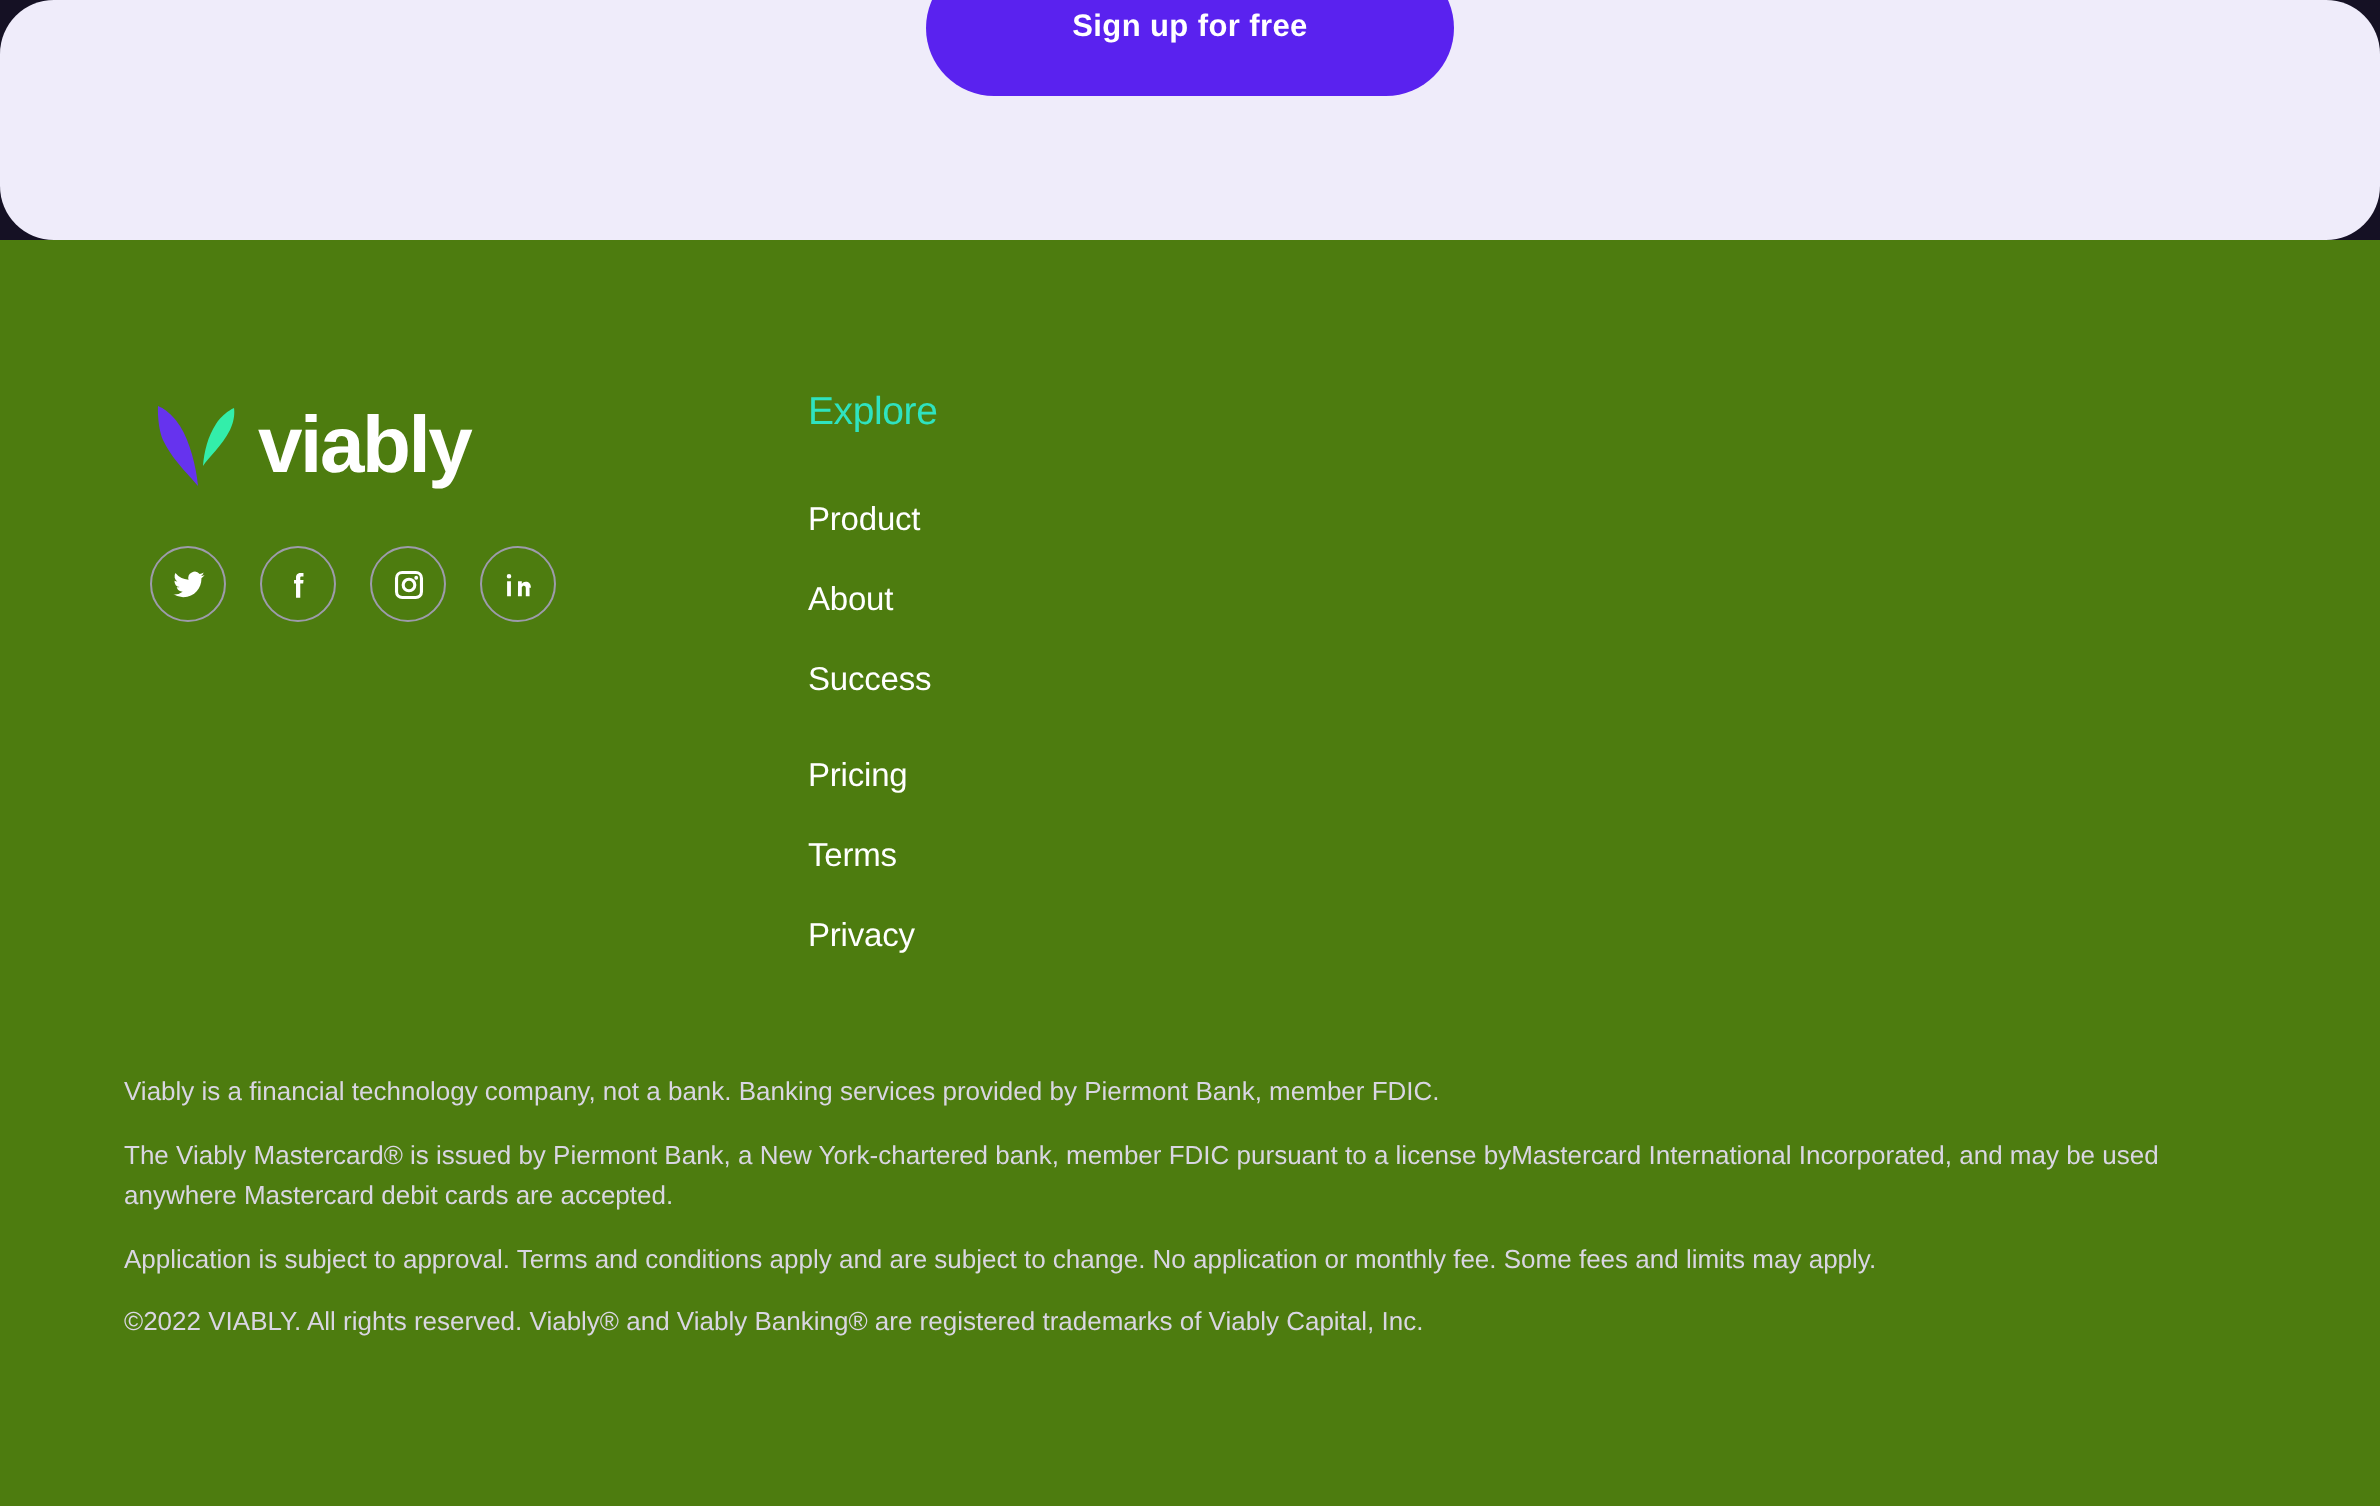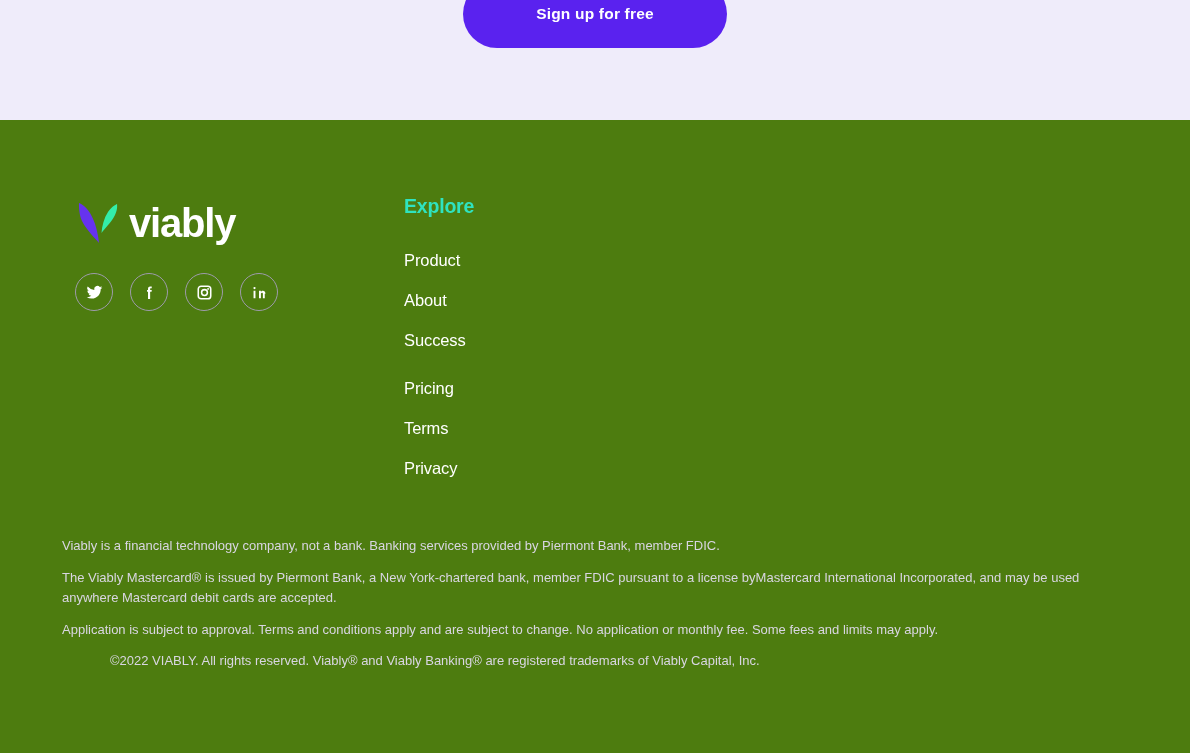--- a/index.html
+++ b/index.html
@@ -7,20 +7,21 @@
   html,body { width:1190px; height:753px; overflow:hidden; }
   body {
     font-family:"Liberation Sans", sans-serif;
     background:#151124;
   }
 
   
   .top-band {
     position:absolute; left:0; top:0; width:1190px; height:120px;
     background:#efecfa;
+    border-radius:27px;
   }
   .signup-btn {
     position:absolute; left:463px; top:-20px;
     width:264px; height:68px;
     background:#5a22ef;
     border:none; border-radius:34px;
     color:#ffffff;
     font-family:"Liberation Sans", sans-serif;
     font-size:15.5px; font-weight:bold;
     letter-spacing:.2px;
@@ -55,21 +56,21 @@
   }
   .social svg { display:block; }
 
   
   .col { position:absolute; top:75px; }
   .col-explore { left:404px; width:200px; }
   .col-office  { left:611px; width:250px; }
   .col-convo   { left:884px; width:280px; }
 
   .col-head {
-    color:#2fe3c0; font-size:19.5px; font-weight:bold;
+    color:#2fe3c0; font-size:19.5px; font-weight:normal;
     letter-spacing:-.2px; margin-bottom:33px;
   }
   .col-link {
     display:block; color:#ffffff; font-size:16.5px;
     text-decoration:none; margin-bottom:21px; letter-spacing:-.1px;
     cursor:pointer; width:max-content;
   }
   .col-link.gap { margin-top:29px;text-align:right; }
   .col-text {
     color:#ffffff; font-size:16.5px; line-height:31px;
@@ -81,21 +82,21 @@
     width:max-content;
   }
   .col-contact.second { margin-top:25px; }
 
   
   .legal {
     position:absolute; left:62px; top:416px; width:1020px;
     color:#d9d6e2; font-size:13px; line-height:20.5px;
   }
   .legal p { margin-bottom:11px; }
-  .legal p:last-child { margin-bottom:0;margin-left:48px; }
+  .legal p:last-child { margin-bottom:0; }
 </style>
 </head>
 <body>
 
 <div class="top-band">
   <button class="signup-btn">Sign up for free</button>
 </div>
 
 <div class="footer">
 

